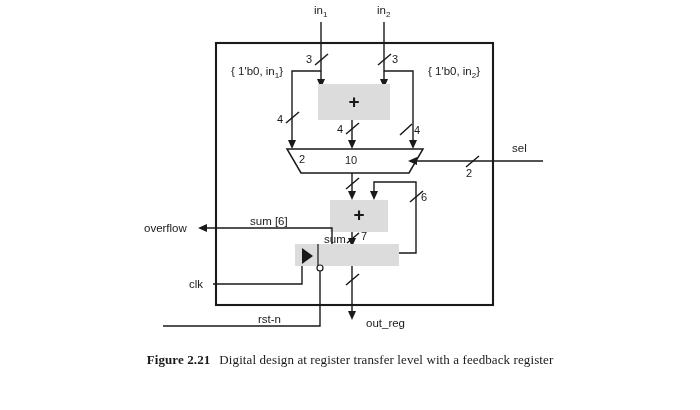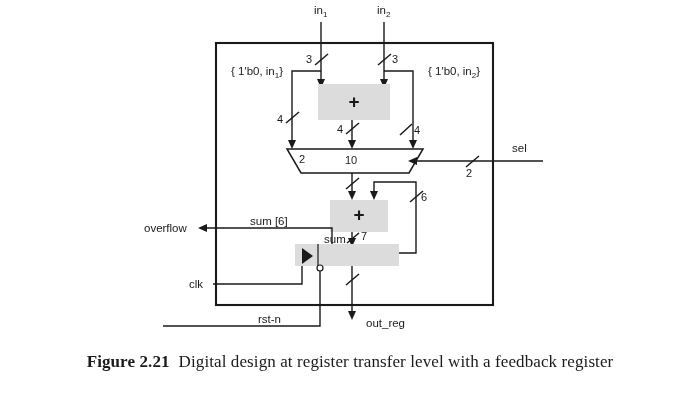--- a/index.html
+++ b/index.html
@@ -84,21 +84,21 @@
     font-weight: bold;
     text-anchor: middle;
   }
   .caption {
     position: absolute;
     left: 0;
     top: 352px;
     width: 700px;
     text-align: center;
     font-family: "Liberation Serif", serif;
-    font-size: 17px;
+    font-size: 13px;
     color: #1a1a1a;
     letter-spacing: 0.1px;
   }
   .caption .cap-num {
     font-weight: bold;
     margin-right: 9px;
   }
 </style>
 </head>
 <body>

